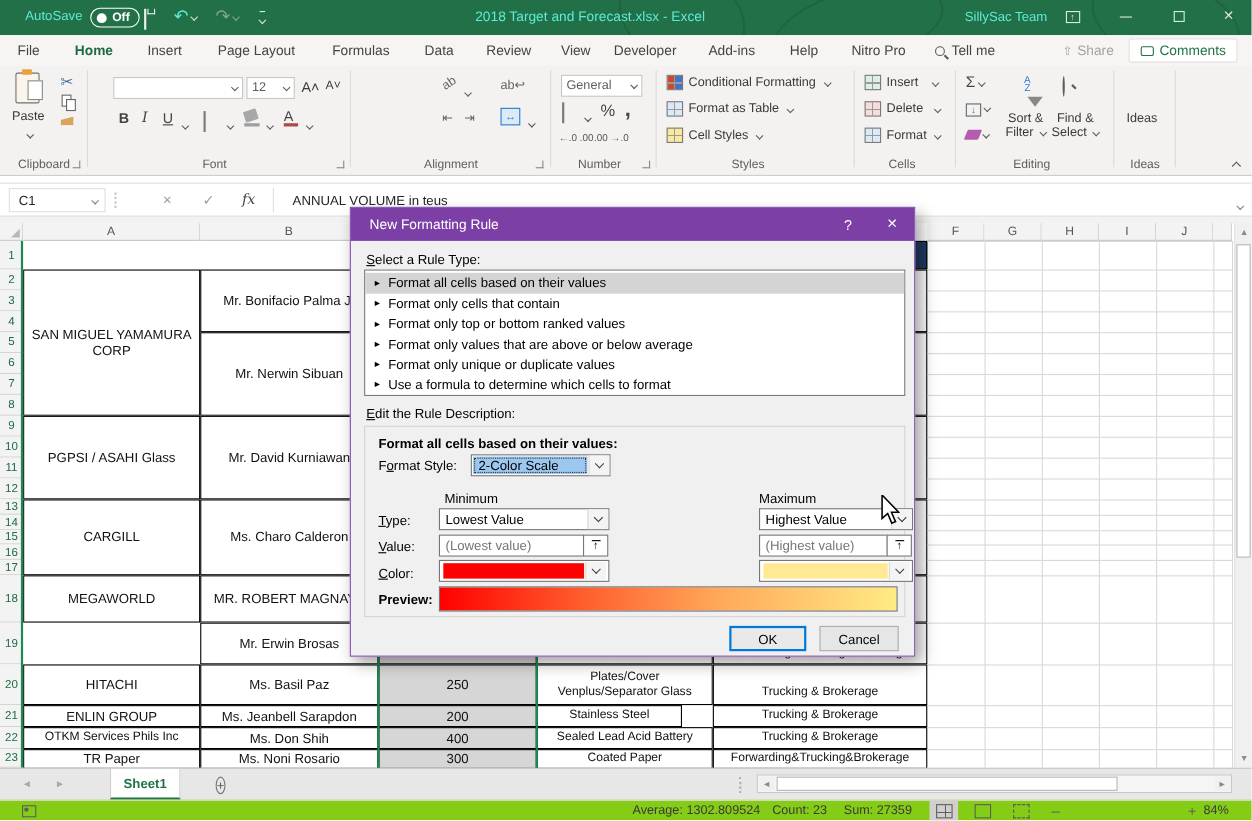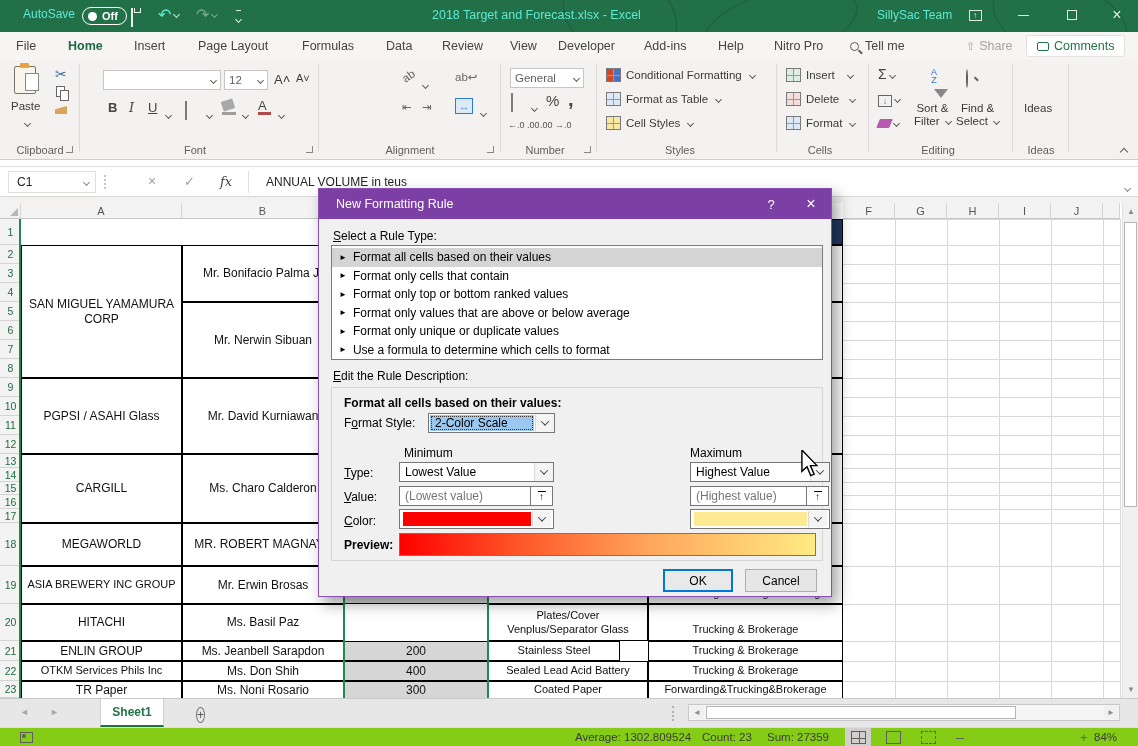--- a/index.html
+++ b/index.html
@@ -329,21 +329,20 @@
 
     <div class="greenline" style="left:343px; top:597px; height:101px;"></div>
     <div class="greenline" style="left:487px; top:597px; height:101px;"></div>
 
     <div class="cell navy" style="left:344px; top:219px; width:499px; height:26px;"></div>
 
     <div class="cell" style="left:21px; top:245px; width:161px; height:133px;">SAN MIGUEL YAMAMURA CORP</div>
     <div class="cell" style="left:21px; top:378px; width:161px; height:76px;">PGPSI / ASAHI Glass</div>
     <div class="cell" style="left:21px; top:454px; width:161px; height:69px;">CARGILL</div>
     <div class="cell" style="left:21px; top:523px; width:161px; height:43px;">MEGAWORLD</div>
-    <div class="cell small" style="left:21px; top:566px; width:161px; height:38px;">ASIA BREWERY INC  GROUP</div>
     <div class="cell" style="left:21px; top:604px; width:161px; height:37px;">HITACHI</div>
     <div class="cell" style="left:21px; top:641px; width:161px; height:20px;">ENLIN GROUP</div>
     <div class="cell small" style="left:21px; top:661px; width:161px; height:20px;">OTKM Services Phils Inc</div>
     <div class="cell" style="left:21px; top:681px; width:161px; height:18px;">TR Paper</div>
 
     <div class="cell" style="left:182px; top:245px; width:162px; height:57px;">Mr. Bonifacio Palma Jr</div>
     <div class="cell" style="left:182px; top:302px; width:162px; height:76px;">Mr. Nerwin Sibuan</div>
     <div class="cell" style="left:182px; top:378px; width:162px; height:76px;">Mr. David Kurniawan</div>
     <div class="cell" style="left:182px; top:454px; width:162px; height:69px;">Ms. Charo Calderon</div>
     <div class="cell" style="left:182px; top:523px; width:162px; height:43px;">MR. ROBERT MAGNAYE</div>
@@ -356,20 +355,21 @@
     <div class="cell" style="left:648px; top:245px; width:195px; height:57px;"></div>
     <div class="cell" style="left:648px; top:302px; width:195px; height:76px;"></div>
     <div class="cell" style="left:648px; top:378px; width:195px; height:76px;"></div>
     <div class="cell" style="left:648px; top:454px; width:195px; height:69px;"></div>
     <div class="cell" style="left:648px; top:523px; width:195px; height:43px;"></div>
 
     <div class="cell grayc" style="left:344px; top:566px; width:144px; height:38px;"></div>
     <div class="cell small" style="left:488px; top:566px; width:160px; height:38px; align-items:flex-end; padding-bottom:2px;">&amp; Coffee</div>
     <div class="cell small" style="left:648px; top:566px; width:195px; height:38px; align-items:flex-end; padding-bottom:2px;">Forwarding&amp;Trucking&amp;Brokerage</div>
 
+    <div class="cell grayc" style="left:344px; top:604px; width:144px; height:37px;">250</div>
     <div class="cell small" style="left:488px; top:604px; width:160px; height:37px; padding:0 4px;">Plates/Cover Venplus/Separator Glass</div>
     <div class="cell small" style="left:648px; top:604px; width:195px; height:37px; align-items:flex-end; padding-bottom:3px;">Trucking &amp; Brokerage</div>
 
     <div class="cell grayc" style="left:344px; top:641px; width:144px; height:20px;">200</div>
     <div class="cell small" style="left:488px; top:641px; width:132px; height:20px;">Stainless Steel</div>
     <div class="cell small" style="left:648px; top:641px; width:195px; height:20px; align-items:flex-end; padding-bottom:2px;">Trucking &amp; Brokerage</div>
 
     <div class="cell grayc" style="left:344px; top:661px; width:144px; height:20px;">400</div>
     <div class="cell small" style="left:488px; top:661px; width:160px; height:20px;">Sealed Lead Acid Battery</div>
     <div class="cell small" style="left:648px; top:661px; width:195px; height:20px; align-items:flex-end; padding-bottom:2px;">Trucking &amp; Brokerage</div>

